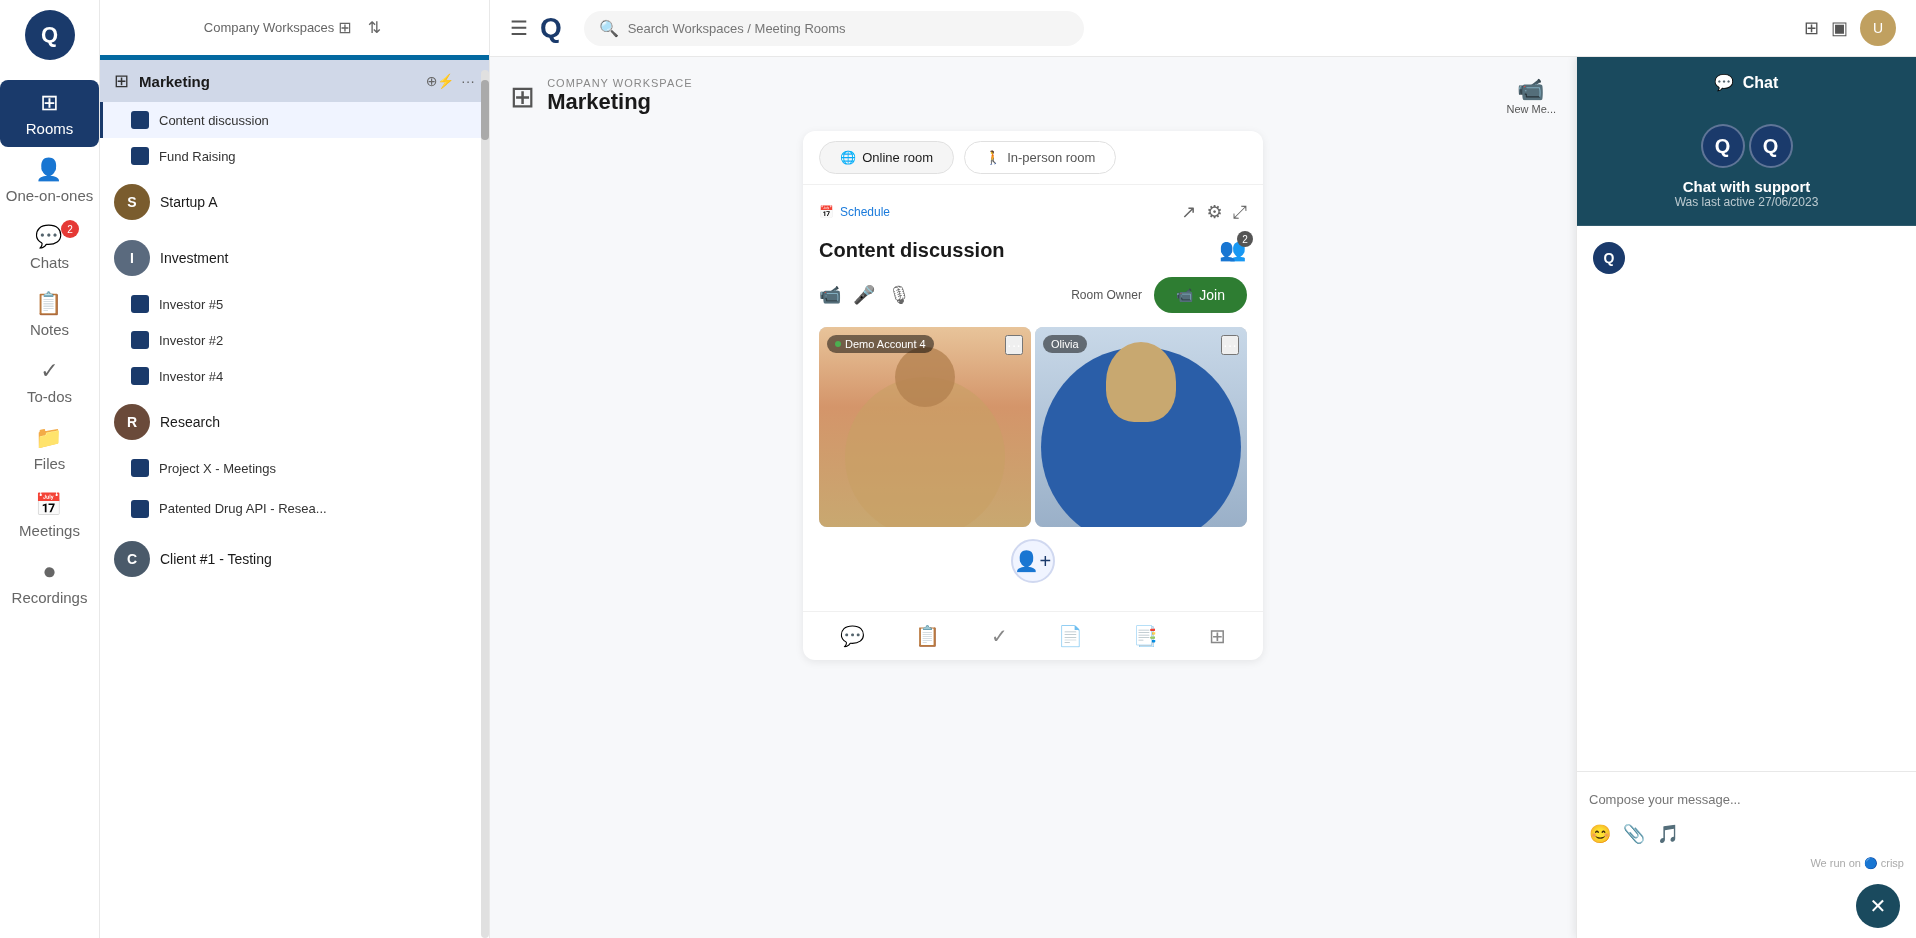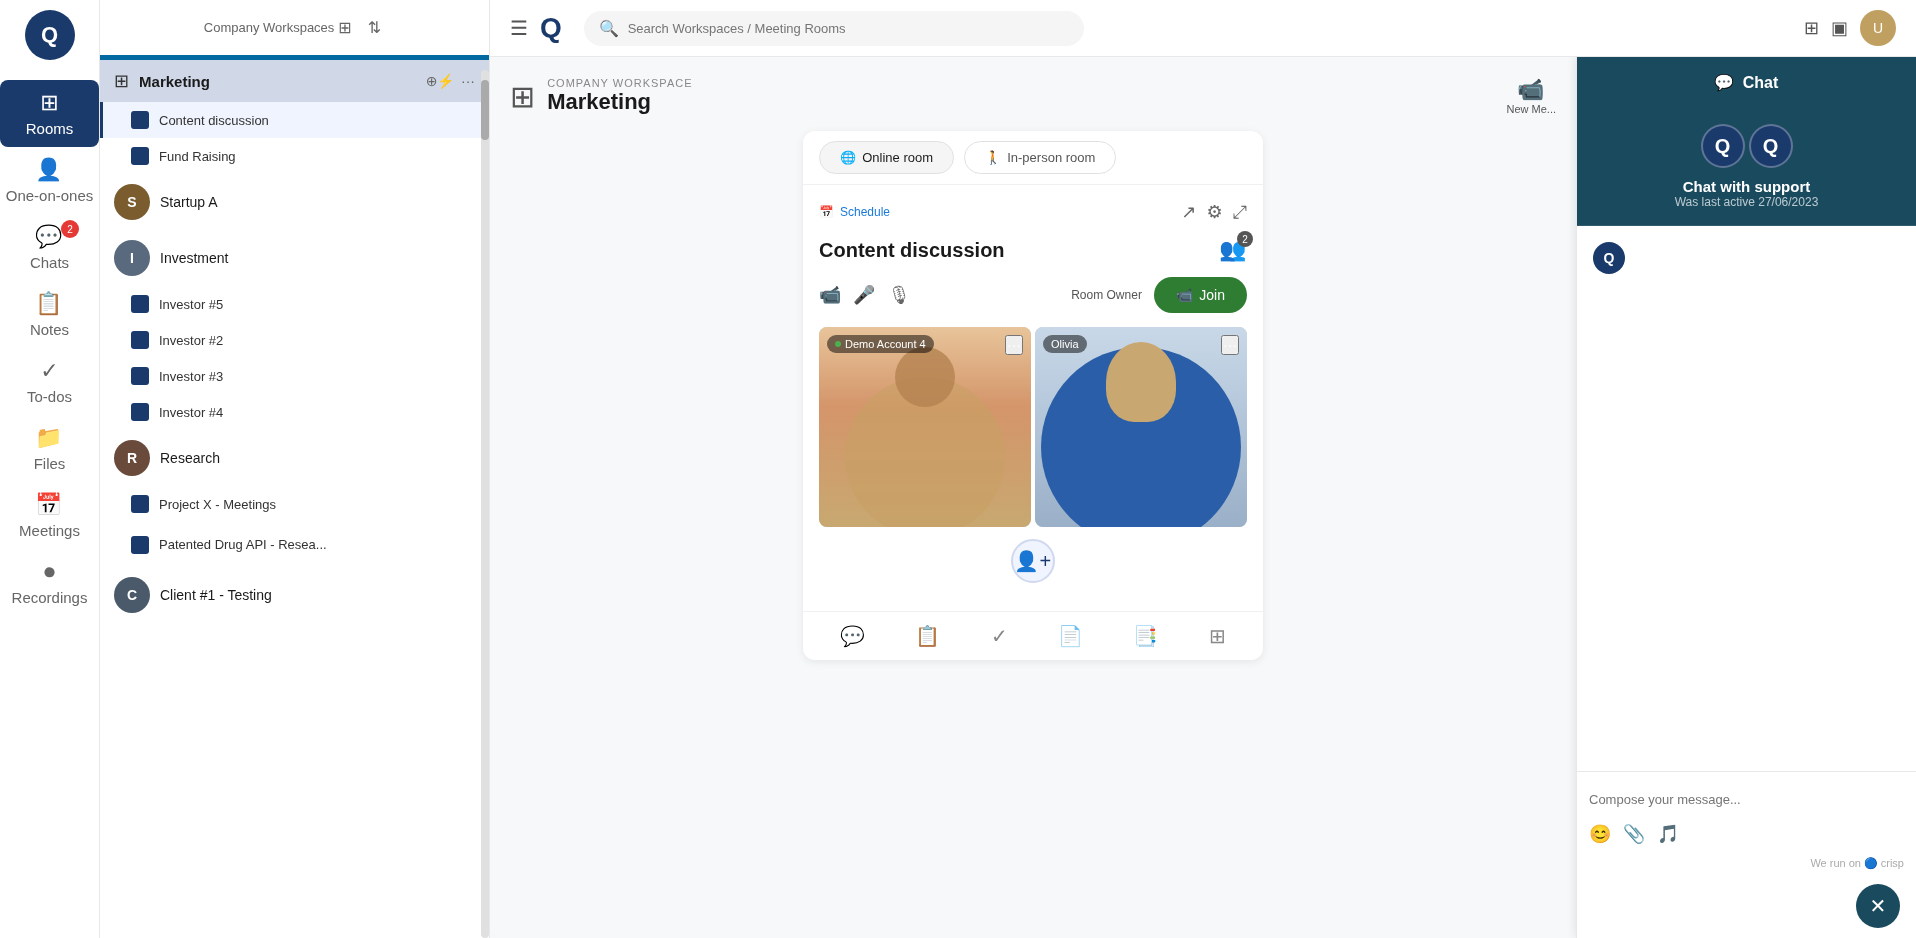--- a/index.html
+++ b/index.html
@@ -565,24 +565,20 @@
       </div>
     </div>
 
     <div class="subitem">
       <div class="subitem-icon"></div>
       <span class="subitem-label">Investor #5</span>
     </div>
     <div class="subitem">
       <div class="subitem-icon"></div>
       <span class="subitem-label">Investor #2</span>
-    </div>
-    <div class="subitem">
-      <div class="subitem-icon"></div>
-      <span class="subitem-label">Investor #3</span>
     </div>
     <div class="subitem">
       <div class="subitem-icon"></div>
       <span class="subitem-label">Investor #4</span>
     </div>
 
     <div class="user-group">
       <div class="user-avatar" style="background:#6a4a3a;">R</div>
       <span class="user-name">Research</span>
       <div class="user-actions">

